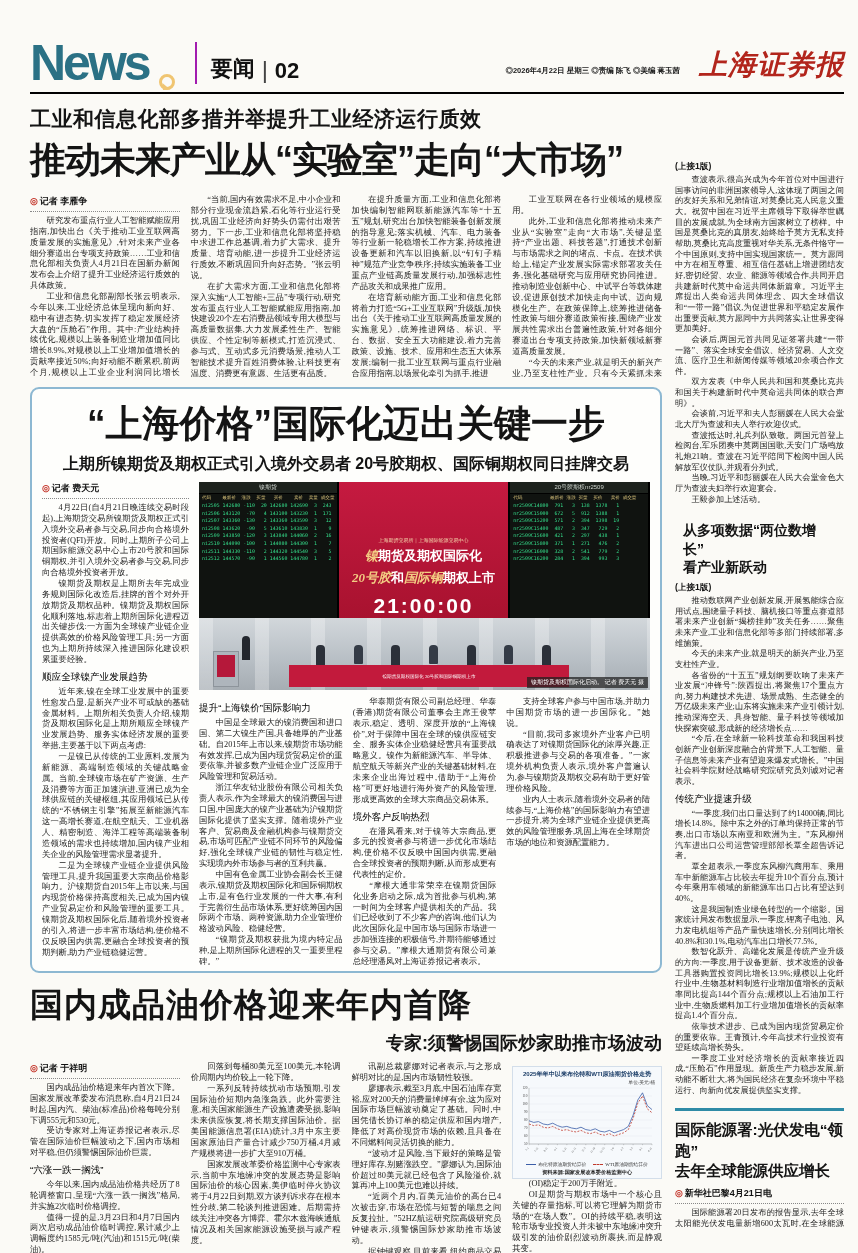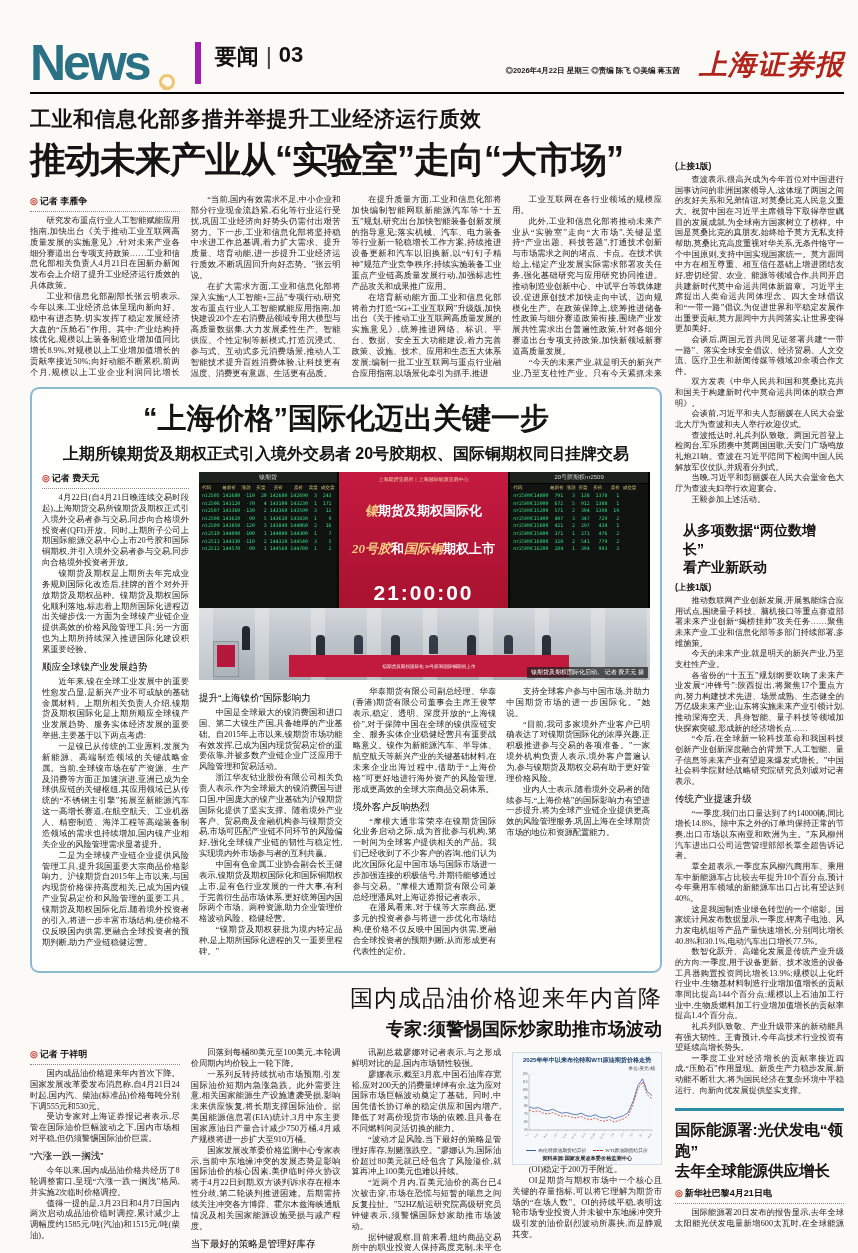--- a/index.html
+++ b/index.html
@@ -6,21 +6,21 @@
   body{margin:0;background:#d9d9d6;font-family:"Liberation Serif",serif}
   .page{width:858px;height:1253px;background:#fbfaf6;position:relative;overflow:hidden;
         padding:24px 14px 8px 30px;color:#141414}
   
   .header{display:flex;align-items:flex-end;border-bottom:2px solid #000;padding-bottom:8px;height:70px}
   .logo{font-family:"Liberation Sans",sans-serif;font-weight:bold;font-size:50px;line-height:.85;
         color:#2b7185;letter-spacing:-3px;position:relative;padding-right:30px}
   .logo-bubble{position:absolute;right:4px;bottom:-6px;width:16px;height:16px;border:3px solid #f0c571;border-radius:50%}
   .logo-bubble::after{content:"";position:absolute;left:-4px;bottom:-8px;border:5px solid transparent;
         border-top-color:#f0c571;transform:rotate(40deg)}
-  .section-tag{display:flex;align-items:flex-start;margin-left:16px;padding-left:14px;border-left:6px solid #a21caf;
+  .section-tag{display:flex;align-items:flex-end;margin-left:16px;padding-left:14px;border-left:2px solid #a21caf;
         height:42px;font-family:"Liberation Sans",sans-serif;font-size:22px;font-weight:bold;color:#111}
   .section-tag .bar{font-weight:100;margin:0 7px;color:#444;font-size:24px}
   .header-right{margin-left:auto;display:flex;align-items:flex-end;gap:19px}
   .dateline{font-family:"Liberation Sans",sans-serif;font-size:7.5px;font-weight:bold;color:#1a1a1a;padding-bottom:8px;white-space:nowrap}
   .masthead{font-size:28px;font-weight:bold;font-style:italic;color:#b2251c;letter-spacing:1px;white-space:nowrap}
   
   .main{display:flex;gap:13px;margin-top:7px}
   .left-col{width:632px;flex:none}
   .right-col{flex:1;padding-top:60px;height:1128px;overflow:hidden}
   
@@ -31,57 +31,57 @@
   .byline .mark{color:#c33126;margin-right:2px}
   
   .kicker{font-family:"Liberation Sans",sans-serif;font-size:21px;font-weight:bold;margin:4px 0 3px;letter-spacing:.5px}
   .lead-headline{font-family:"Liberation Sans",sans-serif;font-size:36px;font-weight:900;letter-spacing:-1px;
           margin:0 0 10px;white-space:nowrap}
   .cols4{display:flex;gap:11px}
   .coln{flex:1;overflow:hidden}
   .lead-cols .coln{height:182px}
   
   .box{border:2px solid #8db8d2;border-radius:9px;margin-top:10px;padding:8px 10px 6px;height:586px;overflow:hidden;background:#fefefc}
-  .box-title{text-align:center;font-family:"Liberation Sans",sans-serif;font-weight:900;font-size:29px;margin:2px 0 5px}
+  .box-title{text-align:center;font-family:"Liberation Sans",sans-serif;font-weight:900;font-size:37px;margin:2px 0 5px}
   .box-sub{text-align:center;font-family:"Liberation Sans",sans-serif;font-weight:bold;font-size:16px;margin-bottom:7px}
   .box-body{display:flex;gap:10px}
   .box-c1{width:147px;flex:none;height:498px;overflow:hidden}
   .box-right{flex:1}
   .box-cols{display:flex;gap:10px;margin-top:7px}
   .box-cols .coln{height:272px}
   
   .photo{height:208px;position:relative;overflow:hidden;background:#0e0e0e}
   .photo-top{height:136px;display:flex}
   .pboard{width:31%;background:#101310;border-right:2px solid #000;overflow:hidden}
   .pboard .bt{background:#1d221d;color:#cfd6cf;font-family:"Liberation Sans",sans-serif;font-size:6px;
         text-align:center;padding:1px 0;border-bottom:1px solid #000}
   .pboard .bh{color:#d8c27a;font-family:"DejaVu Sans Mono",monospace;font-size:4.6px;padding:1px 3px;white-space:pre}
   .pboard pre{font-family:"DejaVu Sans Mono",monospace;font-size:4.9px;line-height:1.55;color:#35df8c;padding:1px 3px}
   .pcenter{width:38%;background:linear-gradient(#c51a40,#a8122f);display:flex;flex-direction:column;
-        align-items:center;justify-content:center;gap:20px;border-right:2px solid #000}
+        align-items:center;justify-content:flex-end;gap:4px;border-right:2px solid #000}
   .pc-org{color:#f6ddb0;font-size:5px;font-family:"Liberation Sans",sans-serif}
   .pc-l1{font-size:13px;color:#fff;font-weight:bold}
   .pc-l2{font-size:13px;color:#fff;font-weight:bold}
   .gold{color:#f3cd83;font-style:italic}
   .pc-clock{font-family:"Liberation Sans",sans-serif;font-size:21px;font-weight:bold;color:#fff;letter-spacing:2px;margin-top:3px}
   .photo-bottom{height:72px;background:linear-gradient(#d2d7db 0%,#b9c0c6 55%,#a6adb3 100%);position:relative}
   .pillars{position:absolute;inset:0;background:repeating-linear-gradient(90deg,rgba(255,255,255,.28) 0 14px,rgba(0,0,0,0) 14px 56px)}
   .people{position:absolute;left:26%;bottom:24px;width:52%;display:flex;justify-content:space-between}
   .person{width:9px;height:21px;background:#2b3039;border-radius:4px 4px 1px 1px}
   .person:nth-child(2n){height:19px;background:#343b46}
   .table-strip{position:absolute;left:20%;bottom:3px;width:62%;height:22px;background:#c21a3c;color:#fff;
         font-size:4.6px;display:flex;align-items:center;justify-content:center;text-align:center;padding:0 4px}
   .podium{position:absolute;left:3%;bottom:3px;width:26px;height:36px;background:#aeb5bc;border:1px solid #8d949b}
   .podium .sign{margin:3px auto 0;width:18px;height:22px;background:#b5183a}
   .speaker{position:absolute;left:9.5%;bottom:30px;width:8px;height:24px;background:#23272e;border-radius:4px 4px 0 0}
   .photo-caption{position:absolute;right:2px;bottom:2px;background:rgba(30,30,30,.72);color:#fff;
         font-size:6px;padding:1px 4px;font-family:"Liberation Sans",sans-serif}
   
   .oil{margin-top:10px}
-  .oil-headline{text-align:right;font-family:"Liberation Sans",sans-serif;font-size:23px;font-weight:400;letter-spacing:1px}
+  .oil-headline{text-align:left;font-family:"Liberation Sans",sans-serif;font-size:33px;font-weight:700;letter-spacing:1px}
   .oil-sub{text-align:right;font-family:"Liberation Sans",sans-serif;font-size:18px;font-weight:bold;margin:3px 0 7px}
   .oil-cols .coln{height:214px}
   
   .chart-card{margin-top:4px;border:1px solid #d3deea;background:#f6f9fc;padding:3px 2px 2px}
   .chart-title{font-family:"Liberation Sans",sans-serif;font-size:6.1px;font-weight:bold;color:#1c3e68;text-align:center}
   .chart-unit{font-size:4.8px;color:#444;text-align:right;padding-right:4px}
   .legend{display:flex;justify-content:center;gap:7px;font-size:4.8px;color:#333;align-items:center}
   .legend .sw{display:inline-block;width:10px;border-top:1.2px solid;margin-right:2px;vertical-align:middle}
   .chart-src{font-family:"Liberation Sans",sans-serif;font-size:5.2px;font-weight:bold;text-align:center;margin-top:2px;color:#222}
   
@@ -97,21 +97,21 @@
 <div class="page">
 
   <div class="header">
     <div class="logo">
       <span>News</span>
       <span class="logo-bubble"></span>
     </div>
     <div class="section-tag">
       <span>要闻</span>
       <span class="bar">|</span>
-      <span>03</span>
+      <span>02</span>
     </div>
     <div class="header-right">
       <div class="dateline">◎2026年4月22日 星期三 ◎责编 陈飞 ◎美编 蒋玉茜</div>
       <div class="masthead">上海证券报</div>
     </div>
   </div>
 
   <div class="main">
 
     <div class="left-col">
@@ -213,22 +213,22 @@
               <div class="coln flow">
                   <div class="fh">提升“上海镍价”国际影响力</div>
                   <p>中国是全球最大的镍消费国和进口国、第二大镍生产国,具备雄厚的产业基础。自2015年上市以来,镍期货市场功能有效发挥,已成为国内现货贸易定价的重要依靠,并被多数产业链企业广泛应用于风险管理和贸易活动。</p>
                   <p>浙江华友钴业股份有限公司相关负责人表示,作为全球最大的镍消费国与进口国,中国庞大的镍产业基础为沪镍期货国际化提供了坚实支撑。随着境外产业客户、贸易商及金融机构参与镍期货交易,市场可匹配产业链不同环节的风险偏好,强化全球镍产业链的韧性与稳定性,实现境内外市场参与者的互利共赢。</p>
                   <p>中国有色金属工业协会副会长王健表示,镍期货及期权国际化和国际铜期权上市,是有色行业发展的一件大事,有利于完善衍生品市场体系,更好统筹国内国际两个市场、两种资源,助力企业管理价格波动风险、稳健经营。</p>
                   <p>“镍期货及期权获批为境内特定品种,是上期所国际化进程的又一重要里程碑。”</p>
                 </div>
               <div class="coln flow">
                   <p>华泰期货有限公司副总经理、华泰(香港)期货有限公司董事会主席王俊苹表示,稳定、透明、深度开放的“上海镍价”,对于保障中国在全球的镍供应链安全、服务实体企业稳健经营具有重要战略意义。镍作为新能源汽车、半导体、航空航天等新兴产业的关键基础材料,在未来企业出海过程中,借助于“上海价格”可更好地进行海外资产的风险管理,形成更高效的全球大宗商品交易体系。</p>
                   <div class="fh">境外客户反响热烈</div>
+                  <p>在潘凤看来,对于镍等大宗商品,更多元的投资者参与将进一步优化市场结构,使价格不仅反映中国国内供需,更融合全球投资者的预期判断,从而形成更有代表性的定价。</p>
                   <p>“摩根大通非常荣幸在镍期货国际化业务启动之际,成为首批参与机构,第一时间为全球客户提供相关的产品。我们已经收到了不少客户的咨询,他们认为此次国际化是中国市场与国际市场进一步加强连接的积极信号,并期待能够通过参与交易。”摩根大通期货有限公司兼总经理潘凤对上海证券报记者表示。</p>
-                  <p>在潘凤看来,对于镍等大宗商品,更多元的投资者参与将进一步优化市场结构,使价格不仅反映中国国内供需,更融合全球投资者的预期判断,从而形成更有代表性的定价。</p>
                 </div>
               <div class="coln flow">
                   <p>支持全球客户参与中国市场,并助力中国期货市场的进一步国际化。”她说。</p>
                   <p>“目前,我司多家境外产业客户已明确表达了对镍期货国际化的浓厚兴趣,正积极推进参与交易的各项准备。”一家境外机构负责人表示,境外客户普遍认为,参与镍期货及期权交易有助于更好管理价格风险。</p>
                   <p>业内人士表示,随着境外交易者的陆续参与,“上海价格”的国际影响力有望进一步提升,将为全球产业链企业提供更高效的风险管理服务,巩固上海在全球期货市场的地位和资源配置能力。</p>
                 </div>
             </div>
           </div>
         </div>
       </div>
@@ -351,21 +351,21 @@
         <div class="flow">
             <p>推动数联网产业创新发展,开展氢能综合应用试点,围绕量子科技、脑机接口等重点赛道部署未来产业创新“揭榜挂帅”攻关任务……聚焦未来产业,工业和信息化部等多部门持续部署,多维施策。</p>
             <p>今天的未来产业,就是明天的新兴产业,乃至支柱性产业。</p>
             <p>各省份的“十五五”规划纲要吹响了未来产业发展“冲锋号”:陕西提出,将聚焦17个重点方向,努力构建技术先进、场景成熟、生态健全的万亿级未来产业;山东将实施未来产业引领计划,推动深海空天、具身智能、量子科技等领域加快探索突破,形成新的经济增长点……</p>
             <p>“今后,在全球新一轮科技革命和我国科技创新产业创新深度融合的背景下,人工智能、量子信息等未来产业有望迎来爆发式增长。”中国社会科学院财经战略研究院研究员刘诚对记者表示。</p>
             <div class="fh">传统产业提速升级</div>
             <p>“一季度,我们出口量达到了约14000辆,同比增长14.8%。除中东之外的订单均保持正常的节奏,出口市场以东南亚和欧洲为主。”东风柳州汽车进出口公司运营管理部部长覃全超告诉记者。</p>
             <p>覃全超表示,一季度东风柳汽商用车、乘用车中新能源车占比较去年提升10个百分点,预计今年乘用车领域的新能源车出口占比有望达到40%。</p>
             <p>这是我国制造业绿色转型的一个缩影。国家统计局发布数据显示,一季度,锂离子电池、风力发电机组等产品产量快速增长,分别同比增长40.8%和30.1%,电动汽车出口增长77.5%。</p>
             <p>数智化跃升、高端化发展是传统产业升级的方向:一季度,用于设备更新、技术改造的设备工具器购置投资同比增长13.9%;规模以上化纤行业中,生物基材料制造行业增加值增长的贡献率同比提高144个百分点;规模以上石油加工行业中,生物质燃料加工行业增加值增长的贡献率提高1.4个百分点。</p>
-            <p>礼兵列队致敬、产业升级带来的新动能具有强大韧性。王青预计,今年高技术行业投资有望延续高增长势头。</p>
+            <p>依靠技术进步、已成为国内现货贸易定价的重要依靠。王青预计,今年高技术行业投资有望延续高增长势头。</p>
             <p>一季度工业对经济增长的贡献率接近四成,“压舱石”作用显现。新质生产力稳步发展,新动能不断壮大,将为国民经济在复杂环境中平稳运行、向新向优发展提供坚实支撑。</p>
           </div>
       </div>
 
       <div class="teal-divider"></div>
 
       <div>
         <div class="rc-headline2">
           <span>国际能源署:光伏发电“领跑”</span><br>
           <span>去年全球能源供应增长</span>

